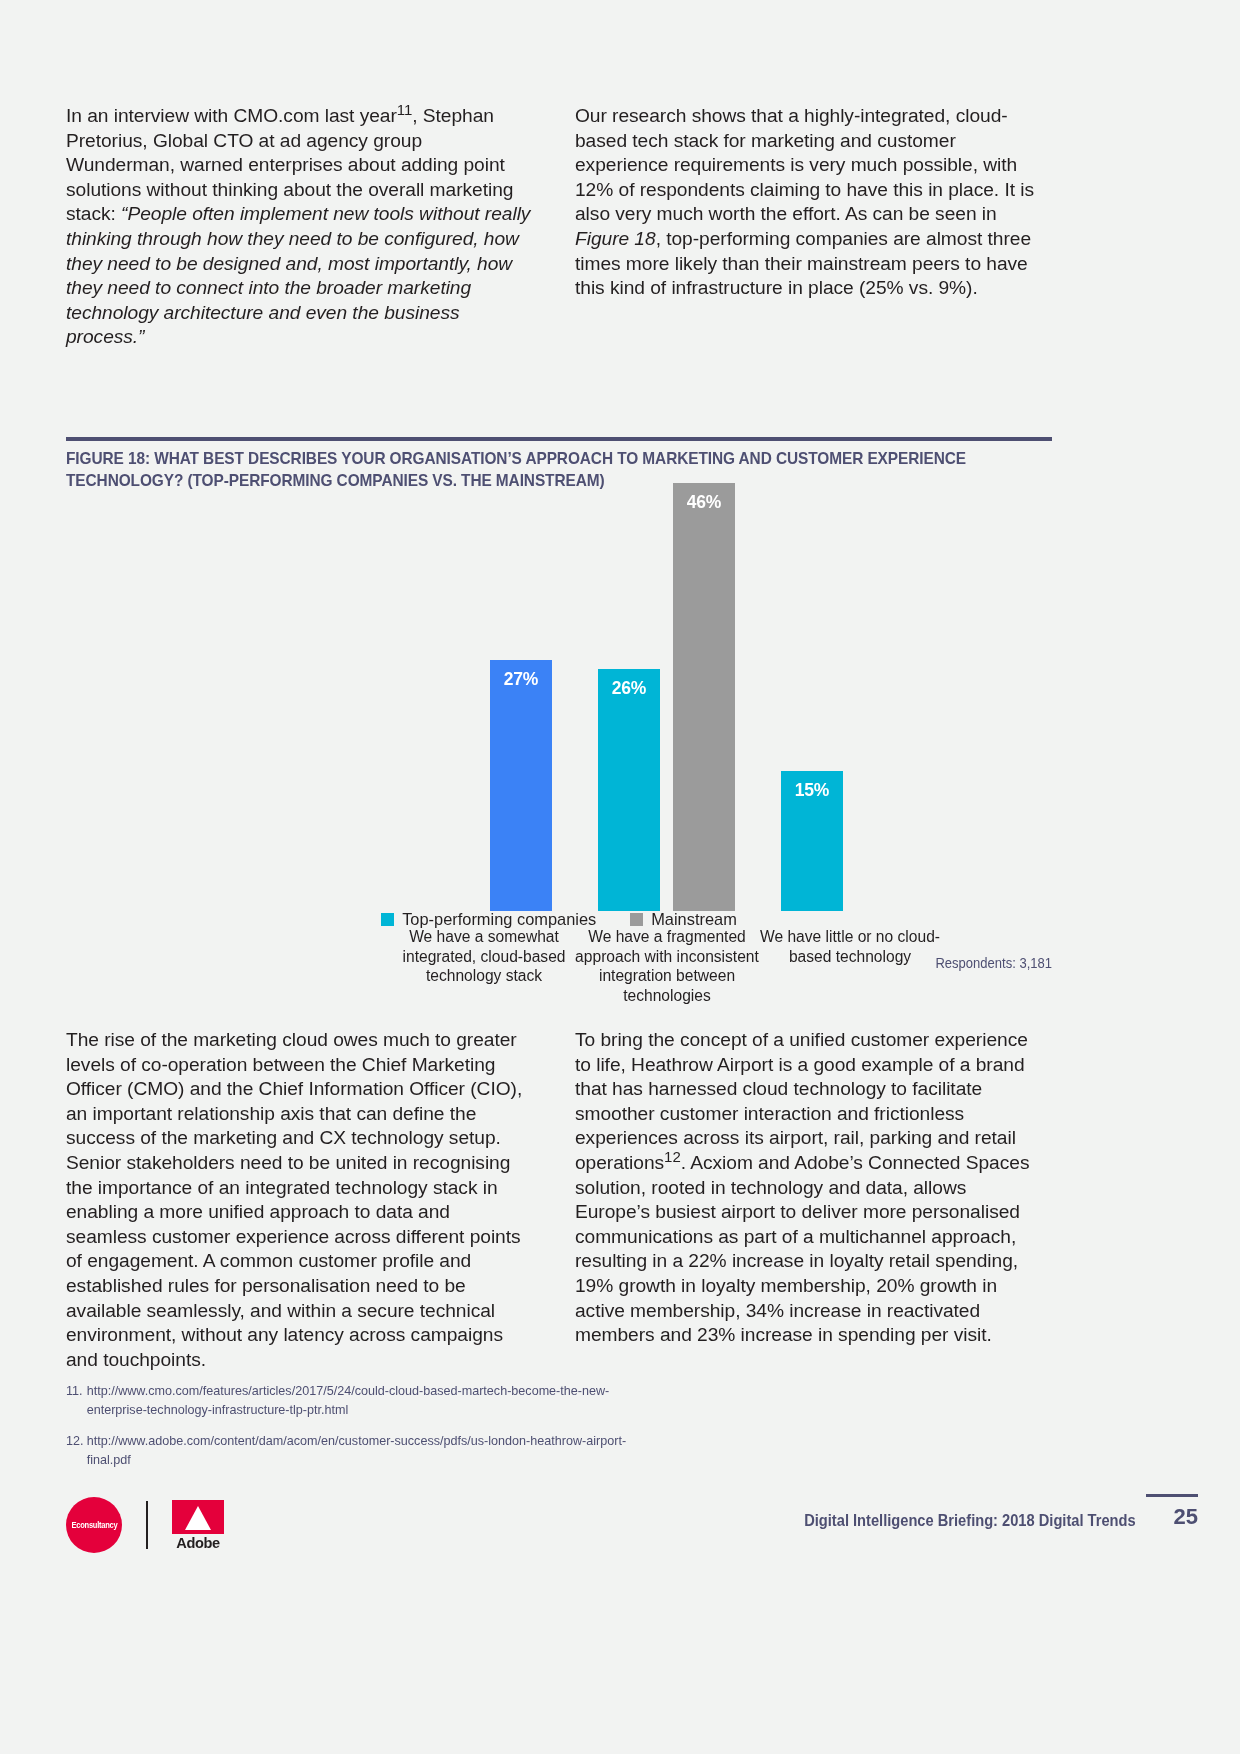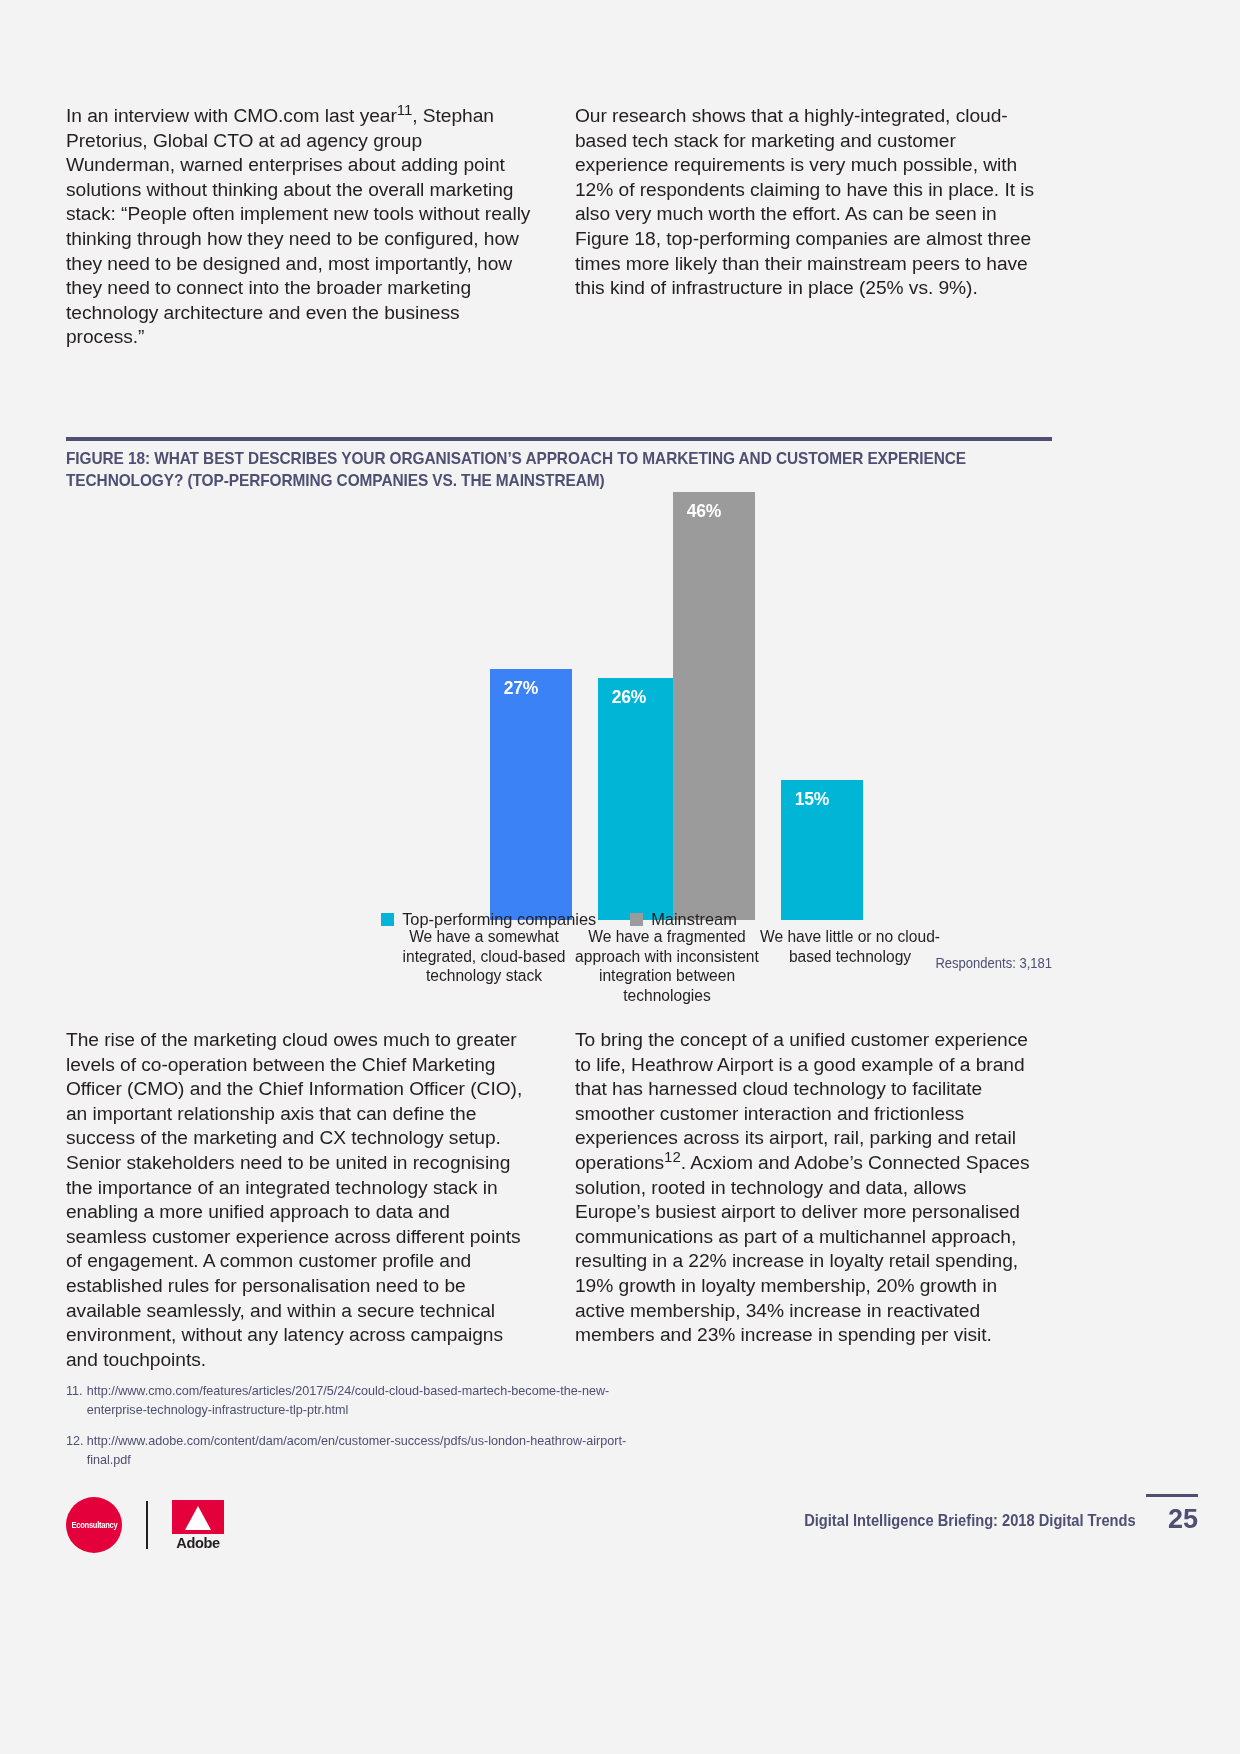--- a/index.html
+++ b/index.html
@@ -34,21 +34,21 @@
   .col {
     width: 465px;
   }
   .col p {
     margin: 0;
     font-size: 19.2px;
     line-height: 24.6px;
     color: #231f20;
     letter-spacing: -0.05px;
   }
-  .col p .it { }
+  .col p .it { font-style: italic; }
   sup { font-size: 15px; vertical-align: super; line-height: 0; }
 
   
   .fig-rule {
     position: absolute;
     left: 66px;
     top: 437px;
     width: 986px;
     height: 4px;
     background: #4e4f72;
@@ -83,22 +83,22 @@
     width: 986px;
     height: 465px;
   }
   .group {
     position: absolute;
     bottom: 0;
     height: 465px;
   }
   .bar {
     position: absolute;
-    bottom: 0;
-    width: 82px;
+    bottom: 9px;
+    width: 62px;
   }
   .bar.top { background: #00b5d6; left: 0; }
   .bar.main { background: #9b9b9b; left: 75px; }
   .bar-label {
     position: absolute;
     top: 9px;
     left: 0;
     width: 62px;
     text-align: center;
     color: #ffffff;
@@ -264,21 +264,21 @@
     background: #4e4f72;
   }
   .page-num {
     position: absolute;
     right: 42px;
     top: 1504px;
     width: 52px;
     text-align: right;
     font-family: "Liberation Sans Narrow", "Liberation Sans", sans-serif;
     font-weight: bold;
-    font-size: 27px;
+    font-size: 22px;
     color: #4e4f72;
   }
 </style>
 </head>
 <body>
 
 <div class="page">
 
   <div class="top-cols">
     <div class="col">

